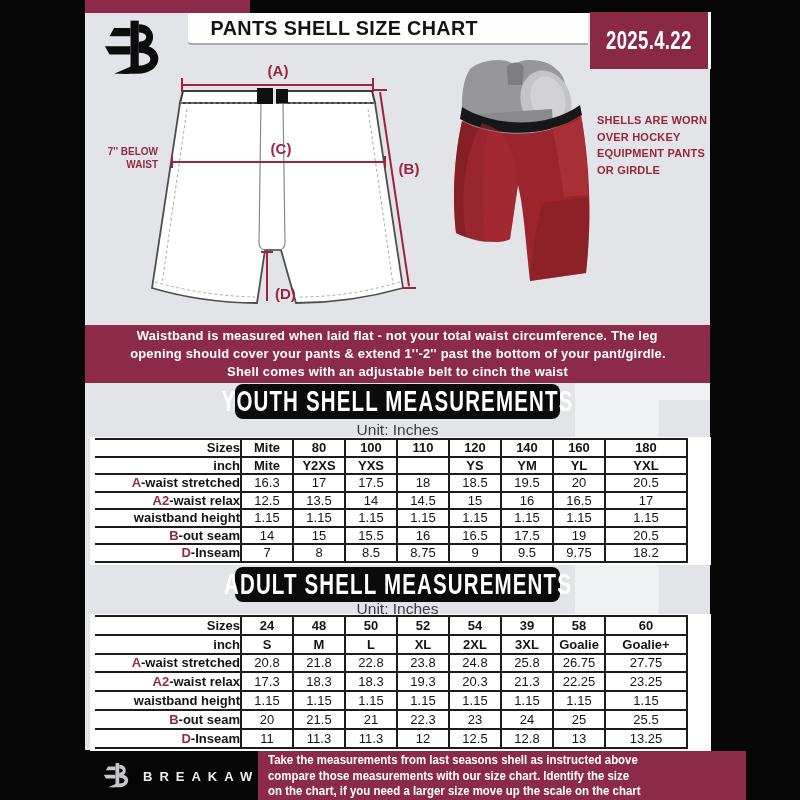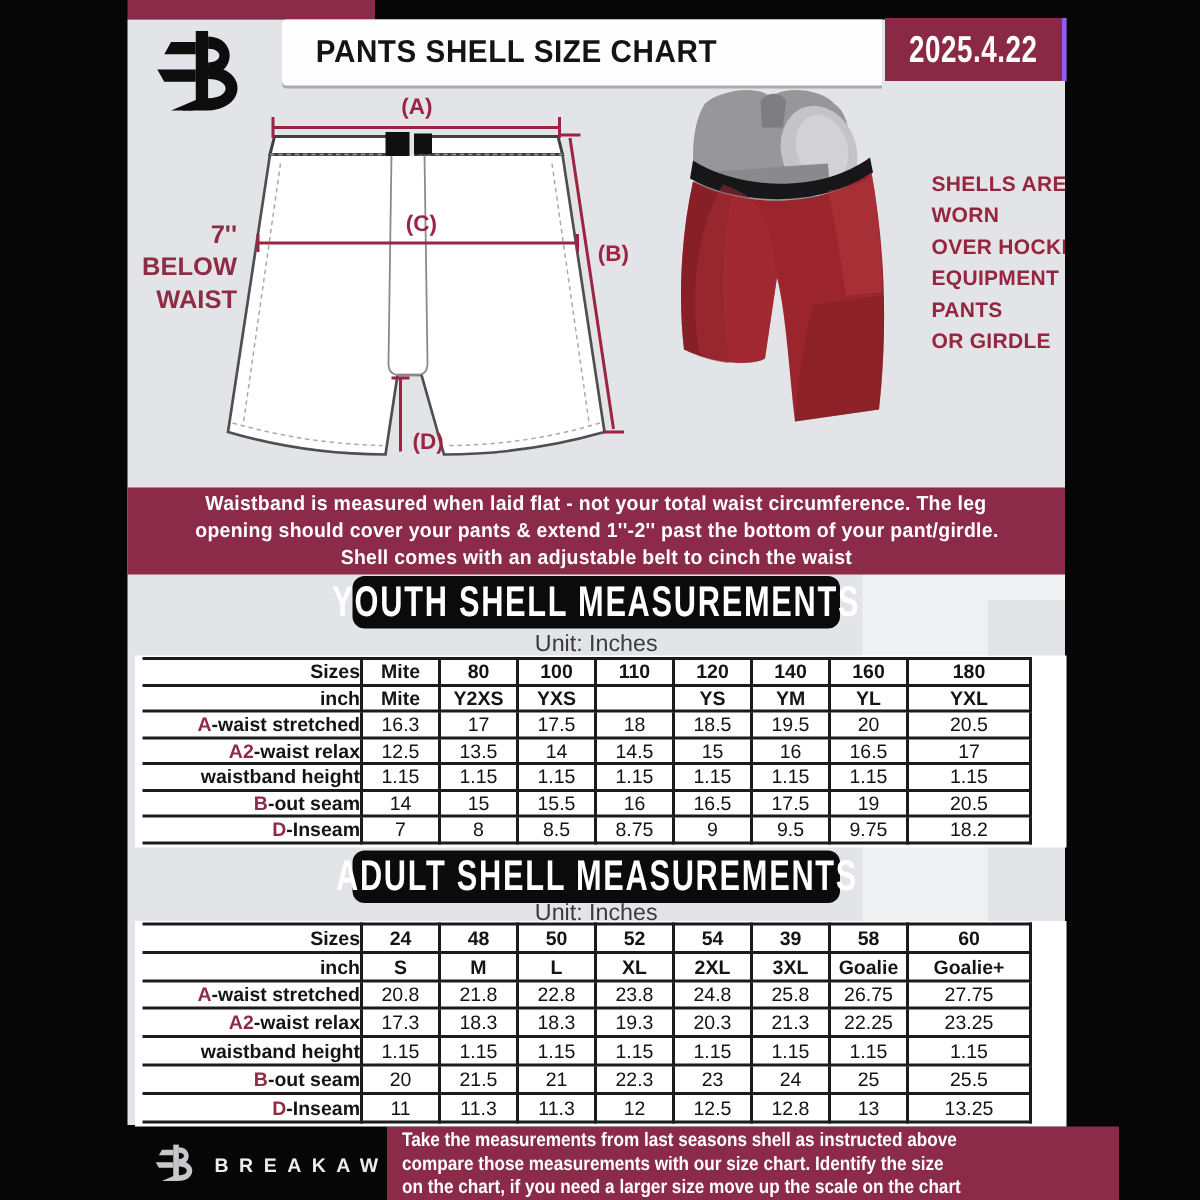--- a/index.html
+++ b/index.html
@@ -3,34 +3,34 @@
 <meta charset="utf-8">
 <style>
   html,body{margin:0;padding:0;background:#000;}
   .page{position:relative;width:800px;height:800px;background:#060606;overflow:hidden;
         font-family:"Liberation Sans",sans-serif;}
   
   .top-strip{position:absolute;left:85px;top:0;width:165px;height:13px;background:#8c2b49;}
   .panel{position:absolute;left:85px;top:13px;width:625px;height:737px;background:#e3e4e7;overflow:hidden;}
   .watermark{position:absolute;right:-235px;top:315px;font-size:580px;font-weight:bold;
              line-height:.72;color:rgba(255,255,255,.48);letter-spacing:-10px;user-select:none;}
-  .title-bar{position:absolute;left:188px;top:13px;width:400px;height:44px;background:#fefefe;
+  .title-bar{position:absolute;left:188px;top:13px;width:400px;height:30px;background:#fefefe;
              border-radius:3px 0 0 3px;box-shadow:0 2px 0 rgba(0,0,0,.25);display:flex;align-items:center;z-index:5;}
   .title-bar span{font-size:21px;font-weight:bold;color:#141414;letter-spacing:.4px;
              padding-left:24px;transform:scaleX(.94);transform-origin:left center;white-space:nowrap;}
-  .date-box{position:absolute;left:590px;top:12px;width:118px;height:42px;background:#8a2946;
-             display:flex;align-items:center;justify-content:center;z-index:5;border-right:3px solid #8b5cf6;}
+  .date-box{position:absolute;left:590px;top:12px;width:118px;height:57px;background:#8a2946;
+             display:flex;align-items:center;justify-content:center;z-index:5;border-right:3px solid #ffffff;}
   .date-box span{font-size:25px;font-weight:bold;color:#fff;letter-spacing:.5px;transform:scaleX(.74);white-space:nowrap;}
   .logo{position:absolute;left:18px;top:4px;width:66px;height:64px;}
   
   .diagram{position:absolute;left:60px;top:49px;width:290px;height:250px;}
   .below-waist{position:absolute;left:8px;top:133px;width:65px;text-align:right;color:#8e2c45;
-               font-size:17px;font-weight:bold;line-height:1.25;}
+               font-size:10px;font-weight:bold;line-height:1.25;}
   .pants{position:absolute;left:367px;top:44px;width:145px;height:240px;}
-  .pants-note{position:absolute;left:536px;top:99px;width:120px;color:#96253f;font-size:14px;
+  .pants-note{position:absolute;left:512px;top:99px;width:120px;color:#96253f;font-size:11px;
               font-weight:bold;line-height:1.5;letter-spacing:.2px;}
   
   .info-banner{position:absolute;left:85px;top:325px;width:625px;height:58px;background:#8c2b49;
                display:flex;flex-direction:column;align-items:center;justify-content:center;z-index:4;overflow:hidden;}
   .info-banner div{color:#fff;font-size:13.5px;font-weight:bold;line-height:1.34;letter-spacing:.2px;
                white-space:nowrap;transform:scaleX(.96);}
   
   .section-banner{position:absolute;left:235px;width:325px;height:35px;background:#0b0b0b;border-radius:8px;
                display:flex;align-items:center;justify-content:center;z-index:4;}
   .section-banner span{color:#fff;font-size:27px;font-weight:bold;letter-spacing:1.5px;white-space:nowrap;

